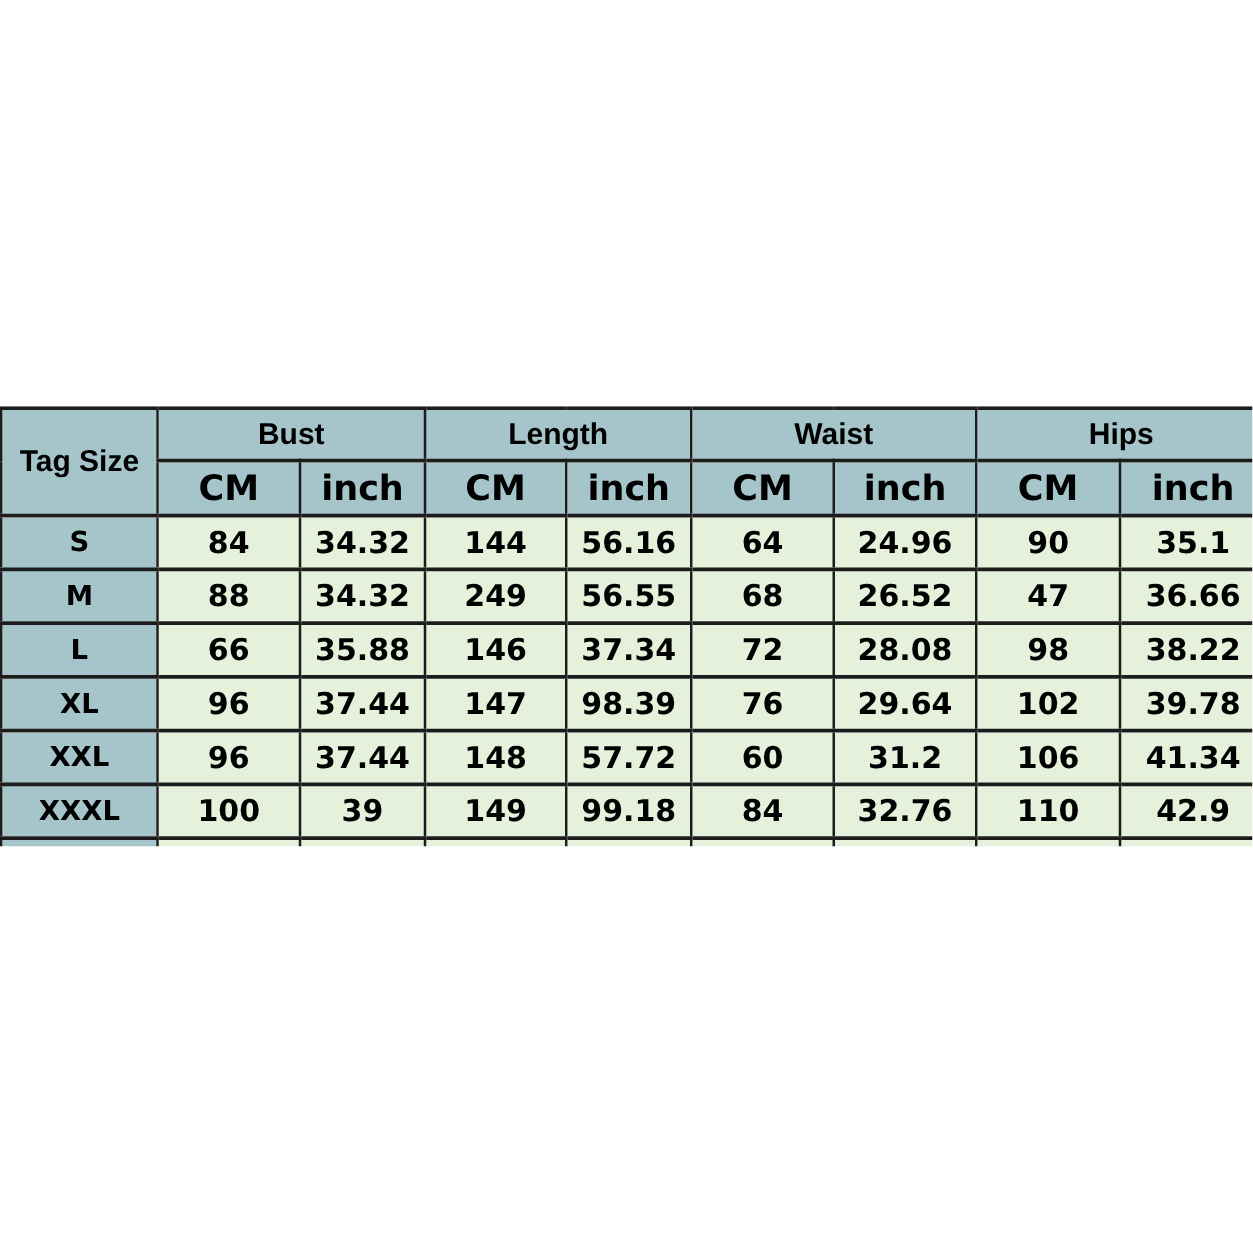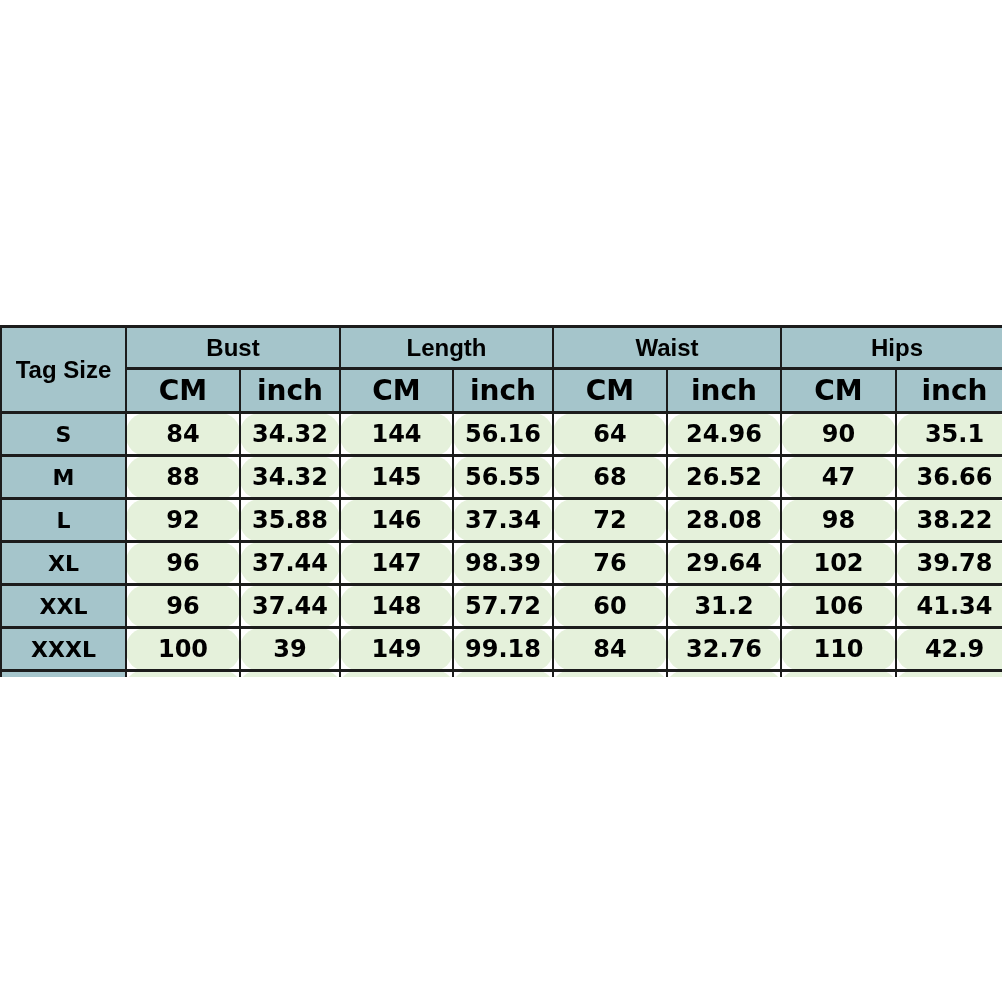--- a/index.html
+++ b/index.html
@@ -57,21 +57,20 @@
     background: var(--header_bg, #a5c5cb);
     font-family: "DejaVu Sans", sans-serif;
     font-weight: bold;
     font-size: 22px;
   }
   .val {
     background: var(--cell_bg, #e5f1db);
     font-family: "DejaVu Sans", sans-serif;
     font-weight: bold;
     font-size: 24px;
-    border-radius: 20px;
   }
   tr.group-row   { height: 42px; }
   tr.unit-row    { height: 44px; }
   tr.datarow     { height: 43px; }
   tr.cutoff-row  { height: 30px; } 
 </style>
 </head>
 <body>
 
 <div class="stage">
@@ -116,30 +115,30 @@
           <td class="val">56.16</td>
           <td class="val">64</td>
           <td class="val">24.96</td>
           <td class="val">90</td>
           <td class="val">35.1</td>
         </tr>
         <tr class="datarow">
           <td class="tag">M</td>
           <td class="val">88</td>
           <td class="val">34.32</td>
-          <td class="val">145</td>
+          <td class="val">249</td>
           <td class="val">56.55</td>
           <td class="val">68</td>
           <td class="val">26.52</td>
           <td class="val">47</td>
           <td class="val">36.66</td>
         </tr>
         <tr class="datarow">
           <td class="tag">L</td>
-          <td class="val">92</td>
+          <td class="val">66</td>
           <td class="val">35.88</td>
           <td class="val">146</td>
           <td class="val">37.34</td>
           <td class="val">72</td>
           <td class="val">28.08</td>
           <td class="val">98</td>
           <td class="val">38.22</td>
         </tr>
         <tr class="datarow">
           <td class="tag">XL</td>

